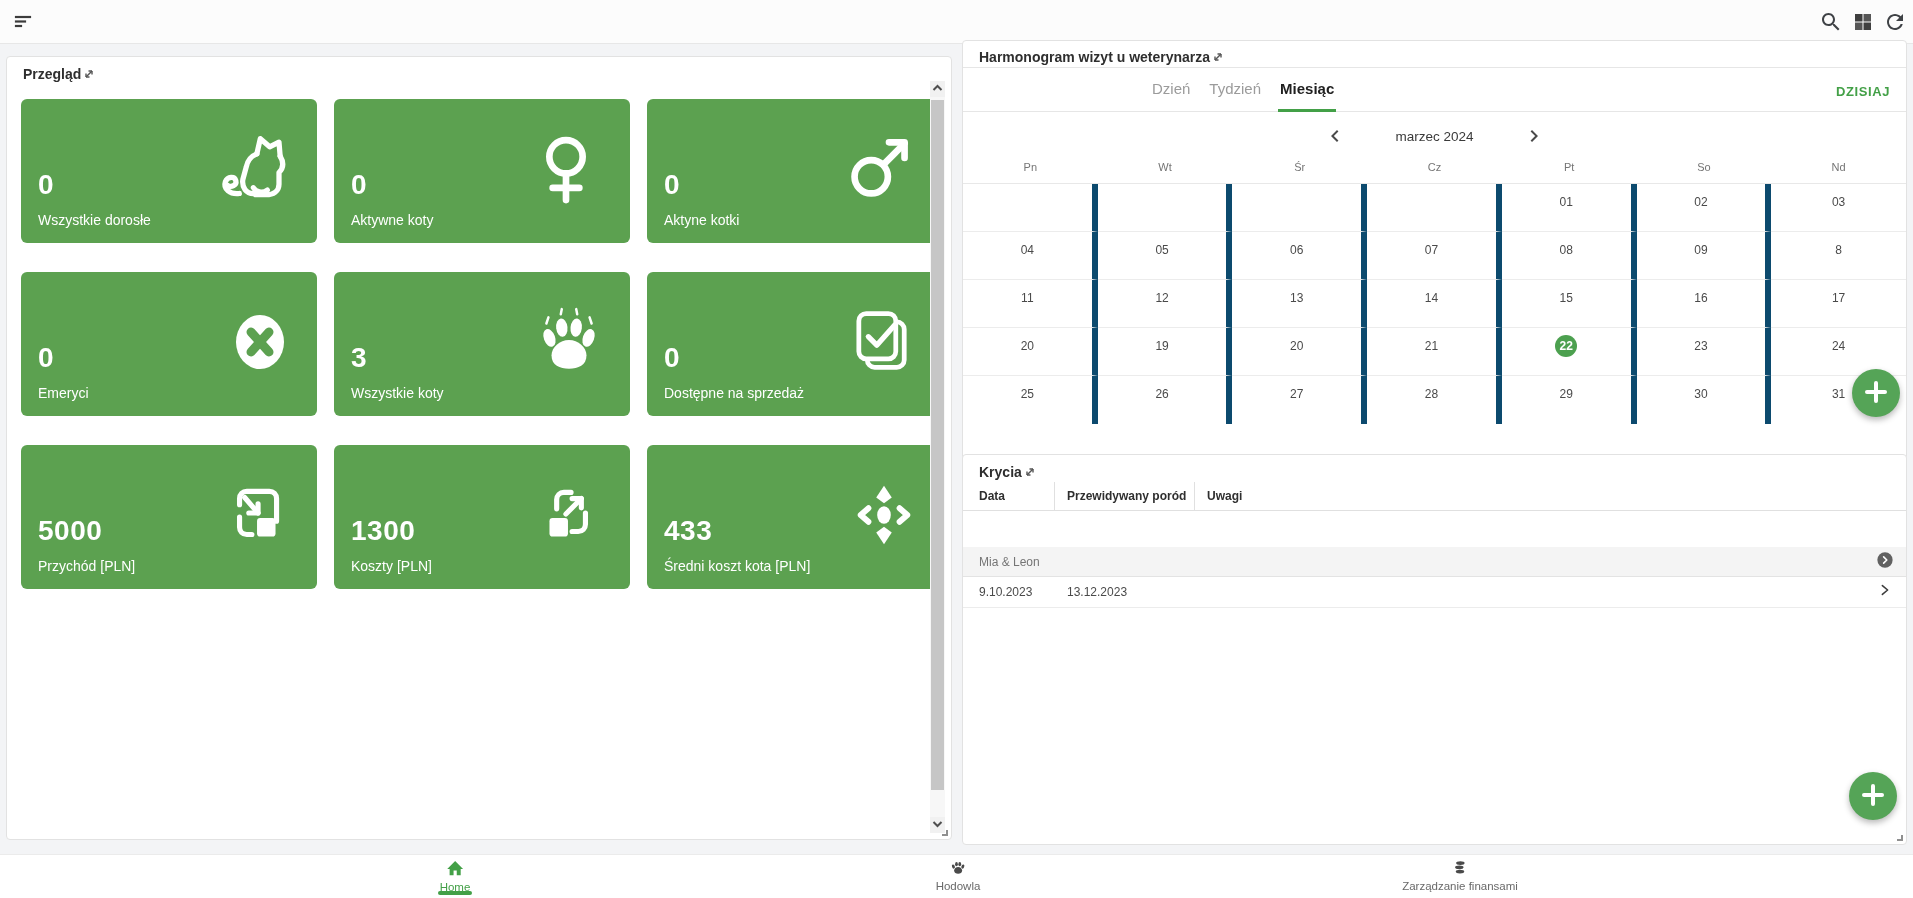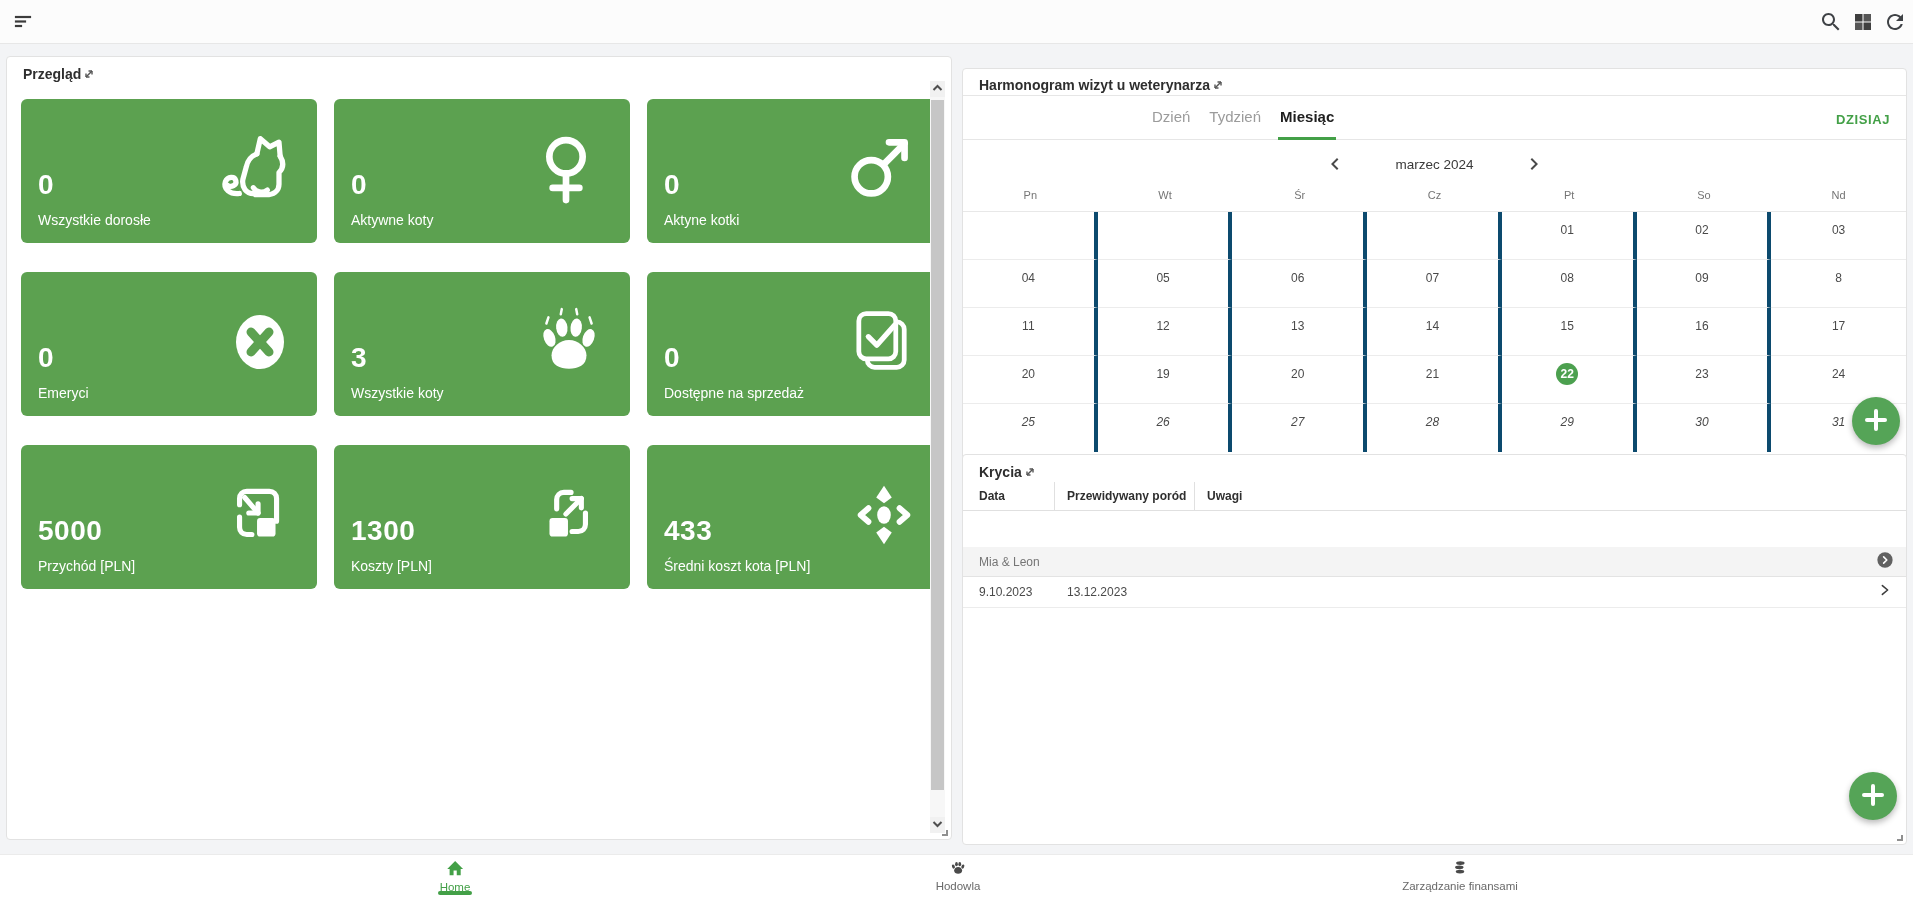--- a/index.html
+++ b/index.html
@@ -51,21 +51,21 @@
   
   .vscrollbar { position: absolute; right: 6px; top: 24px; width: 15px; height: 752px; background: #f7f7f7; }
   .vscrollbar .sb-up, .vscrollbar .sb-down {
     position: absolute; left: 0; width: 15px; height: 16px; background: #f1f1f1;
     border: none; padding: 1px 0; cursor: pointer;
   }
   .vscrollbar .sb-up { top: 0; }
   .vscrollbar .sb-down { bottom: 0; }
   .vscrollbar .sb-thumb { position: absolute; left: 1px; top: 19px; width: 13px; height: 690px; background: #c6c6c6; cursor: grab; }
   
-  .panel-calendar { left: 962px; top: 68px; width: 945px; height: 467px; }
+  .panel-calendar { left: 962px; top: 40px; width: 945px; height: 467px; }
   .panel-calendar .panel-header { border-bottom: 1px solid #e6e6e6; }
   .tabs-row { position: relative; height: 44px; border-bottom: 1px solid #e6e6e6; }
   .tabs { position: absolute; left: 187px; top: 0; height: 44px; display: flex; gap: 15px; }
   .tab {
     height: 44px; display: flex; align-items: center; padding: 0 2px;
     font-size: 15px; color: #9b9b9b; background: transparent; border: none; cursor: pointer;
     border-bottom: 3px solid transparent;
   }
   .tab.active { color: #1f1f1f; font-weight: bold; border-bottom-color: #43A047; text-align: center; }
   .today-btn {
@@ -75,23 +75,23 @@
   }
   .month-nav { height: 49px; display: flex; align-items: center; justify-content: center; gap: 47px; }
   .month-label { font-size: 13.5px; color: #3a3a3a; }
   .chev-btn { width: 26px; height: 26px; border: none; background: transparent; cursor: pointer; padding: 0; }
   .dow-row { height: 22px; display: grid; grid-template-columns: repeat(7, 1fr); }
   .dow { text-align: center; font-size: 11px; color: #757575; }
   .cal-grid {
     display: grid; grid-template-columns: repeat(7, 1fr); grid-auto-rows: 48px;
     border-top: 1px solid #e8e8e8;
   }
-  .cal-cell { border-right: 4px solid #0c4a6e; border-bottom: 1px solid #ececec; cursor: pointer; }
+  .cal-cell { border-right: 6px solid #0c4a6e; border-bottom: 1px solid #ececec; cursor: pointer; }
   .cal-cell:nth-child(7n) { border-right: none; }
-  .cal-grid .cal-cell:nth-last-child(-n+7) { border-bottom: none; font-style: italic; }
+  .cal-grid .cal-cell:nth-last-child(-n+7) { border-bottom: none; }
   .daynum {
     display: block; width: 22px; height: 22px; margin: 7px auto 0;
     line-height: 22px; text-align: center; font-size: 12px; color: #4a4a4a;
   }
   .daynum.today { background: #4CA04F; border-radius: 50%; color: #fff; font-weight: bold; }
   
   .panel-matings { left: 962px; top: 454px; width: 945px; height: 391px; }
   .mat-header-row { display: flex; height: 29px; border-bottom: 1px solid #e0e0e0; }
   .mat-col { display: flex; align-items: center; font-size: 12px; font-weight: bold; color: #2f2f2f; }
   .mat-col-1 { width: 92px; padding-left: 16px; border-right: 1px solid #e0e0e0; }

